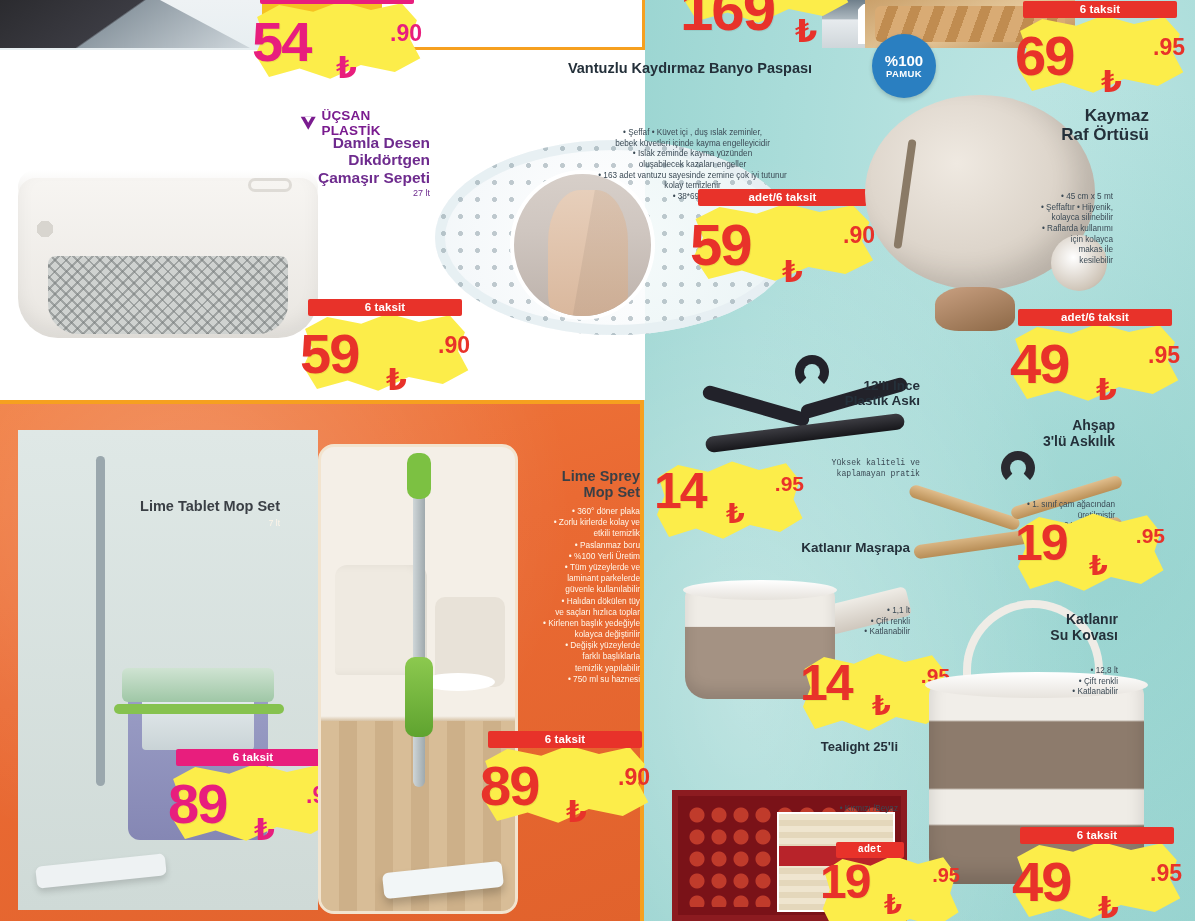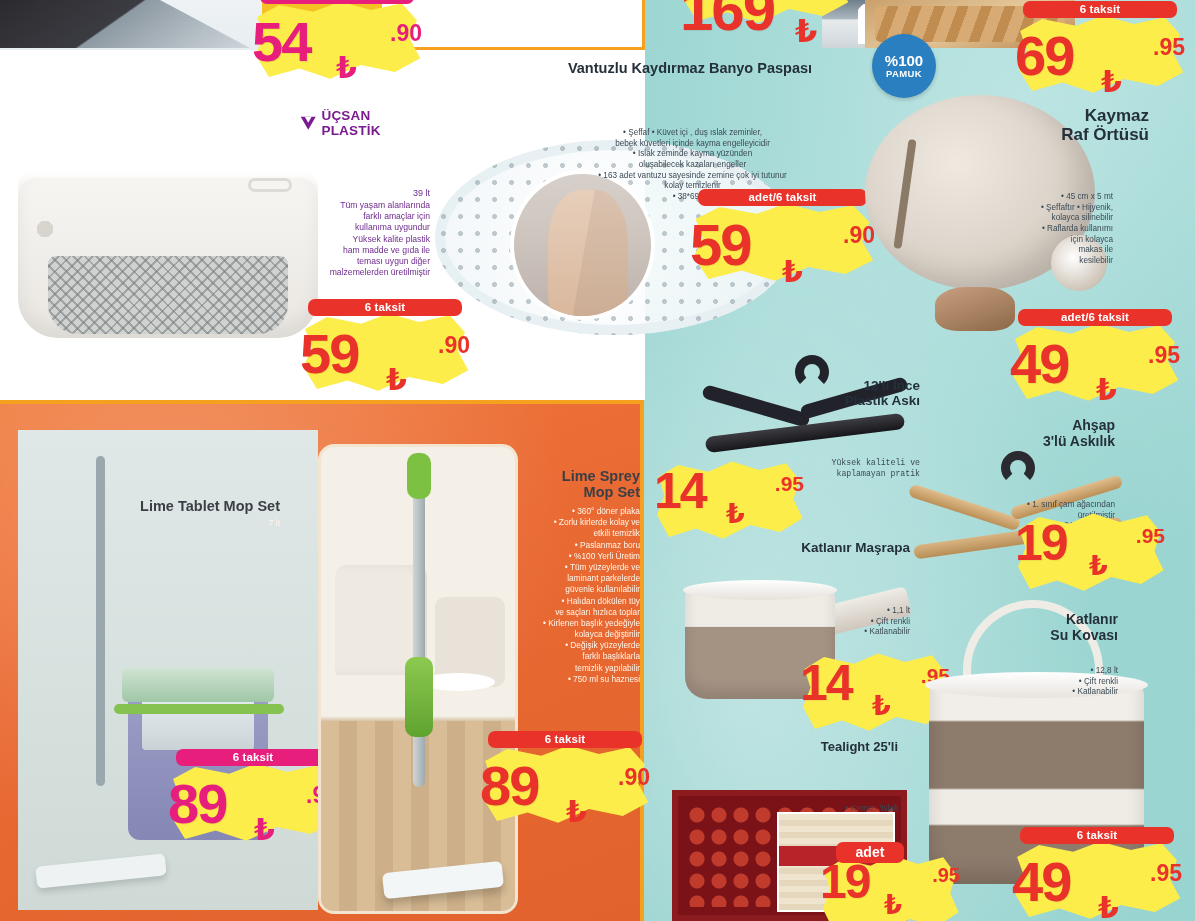--- a/index.html
+++ b/index.html
@@ -327,21 +327,21 @@
   }
   .tag .splash{
     position:absolute; inset:0;
     background:#fced4a;
     clip-path: polygon(3% 22%, 16% 8%, 36% 16%, 52% 4%, 70% 14%, 88% 6%, 97% 26%, 93% 48%, 99% 70%, 84% 86%, 64% 78%, 46% 94%, 28% 82%, 10% 92%, 2% 66%, 7% 44%);
     filter: drop-shadow(0 1px 0 rgba(0,0,0,.08));
   }
   .tag .taksit{
     position:absolute; top:-11px; left:8px; right:8px;
     background:#e8322a; color:#fff; font-size:11.5px; font-weight:700;
-    text-align:center; padding:2px 4px 3px; border-radius:7px;
+    text-align:center; padding:2px 4px 3px; border-radius:2px;
     letter-spacing:.1px;
   }
   .tag .pricewrap{
     position:absolute; left:0; right:0; top:18px;
     display:flex; justify-content:space-between; align-items:flex-start;
     color:#e8322a;
   }
   .tag .whole{
     font-size:56px; font-weight:800; line-height:.92; letter-spacing:-2px;
     text-shadow:1px 1px 0 rgba(0,0,0,.06);
@@ -428,30 +428,26 @@
   </div>
 
   <div class="brand-row">
     <svg class="brand-mark" viewBox="0 0 24 22">
       <path d="M1 1 L23 1 L12 20 Z" fill="#7a1b8f"></path>
       <path d="M7 1 L17 1 L12 10 Z" fill="#ffffff"></path>
     </svg>
     <span class="brand-name">ÜÇSAN PLASTİK</span>
   </div>
 
-  <div class="txt t-right desc-purple" style="left:250px; top:188px; width:180px; font-size:9px;">39 lt</div>
-  <div class="txt t-right desc-purple" style="left:240px; top:200px; width:190px; font-size:8.6px;">
-    <div>Tüm yaşam alanlarında</div>
-    <div>farklı amaçlar için</div>
-    <div>kullanıma uygundur</div>
-    <div>Yüksek kalite plastik</div>
-    <div>ham madde ve gıda ile</div>
-    <div>teması uygun diğer</div>
-    <div>malzemelerden üretilmiştir</div>
-  </div>
+  <div class="txt t-right title-purple" style="left:250px; top:134px; width:180px; font-size:15.5px;">
+    <div>Damla Desen</div>
+    <div>Dikdörtgen</div>
+    <div>Çamaşır Sepeti</div>
+  </div>
+  <div class="txt t-right desc-purple" style="left:250px; top:188px; width:180px; font-size:9px;">27 lt</div>
 
   <div class="tag" style="left:300px; top:310px;">
     <div class="splash"></div>
     <div class="taksit">6 taksit</div>
     <div class="pricewrap">
       <span class="whole">59</span>
       <span class="cents">.90</span>
     </div>
     <div class="lira lira-glyph" style="left:86px; top:52px; font-size:30px;">₺</div>
   </div>
@@ -613,26 +609,26 @@
 
   <div class="tealight">
     <div class="grid"></div>
     <div class="label">
       <div class="band"></div>
     </div>
   </div>
 
   <div class="txt t-right title-dark" style="left:748px; top:740px; width:150px; font-size:13px;">Tealight 25'li</div>
   <div class="txt t-right desc" style="left:748px; top:758px; width:150px; font-size:8.2px;">
-    <div>• Kırmızı /Islak</div>
+    <div>• Kırmızı /Beyaz</div>
   </div>
 
   <div class="tag" style="left:820px; top:852px; width:140px;">
     <div class="splash"></div>
-    <div class="taksit" style="left:16px; right:56px; top:-10px; font-size:14px;">adet</div>
+    <div class="taksit" style="left:16px; right:56px; top:-10px; font-size:10px;font-family:Liberation Mono, monospace;">adet</div>
     <div class="pricewrap" style="top:8px;">
       <span class="whole" style="font-size:48px;">19</span>
       <span class="cents" style="font-size:20px;">.95</span>
     </div>
     <div class="lira lira-glyph" style="left:64px; top:38px; font-size:26px;">₺</div>
   </div>
 
   <div class="mop-photo-1">
     <div class="wall"></div>
     <div class="stick"></div>

